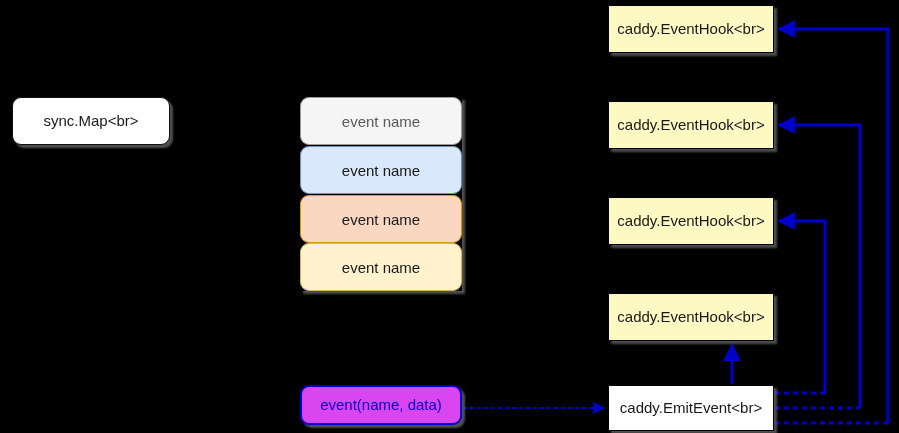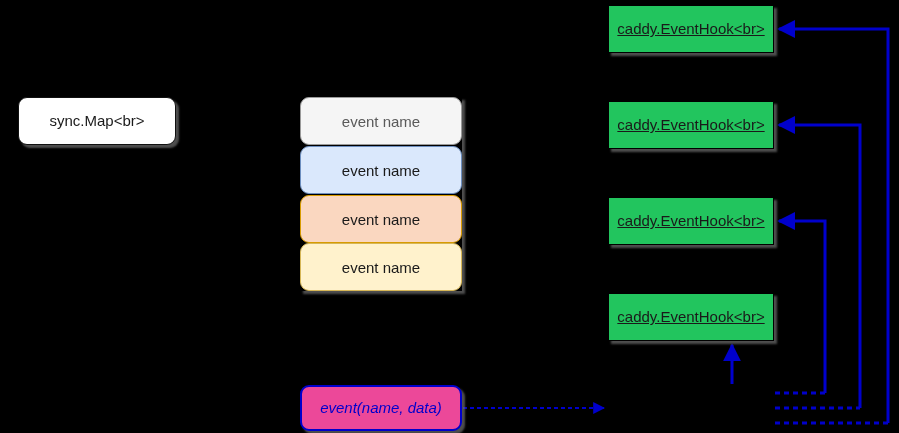--- a/index.html
+++ b/index.html
@@ -35,21 +35,21 @@
     color: #1a1a1a;
     white-space: nowrap;
   }
   .shadow {
     box-shadow: 3px 3px 2px rgba(120,120,120,0.65);
   }
   .rounded {
     border-radius: 9px;
   }
   .node-sync {
-    left: 18px;
+    left: 12px;
     top: 97px;
     width: 158px;
     height: 48px;
     background: #ffffff;
     border: 1.6px solid #111111;
   }
   .stack-wrap {
     position: absolute;
     left: 300px;
     top: 97px;
@@ -70,48 +70,46 @@
     border-radius: 9px;
   }
   .si0 { top: 0px;   background:#f5f5f5; border:1.4px solid #9a9a9a; color:#5a5a5a; }
   .si1 { top: 49px;  background:#dae8fc; border:1.4px solid #6c8ebf; color:#1a1a1a; }
   .si2 { top: 98px;  background:#fad7c0; border:1.4px solid #d79b00; color:#1a1a1a; }
   .si3 { top: 146px; background:#fff2cc; border:1.4px solid #d6b656; color:#1a1a1a; }
   .node-hook {
     left: 608px;
     width: 166px;
     height: 48px;
-    background: #22c55e;
+    background: #fef9c3;
     border: 1.6px solid #000000;
     font-size: 15px;
-    text-decoration: underline;
   }
   .hook0 { top: 5px; }
   .hook1 { top: 101px; }
   .hook2 { top: 197px; }
   .hook3 { top: 293px; }
   .node-emit {
     left: 608px;
     top: 385px;
     width: 166px;
     height: 46px;
     background: #ffffff;
     border: 1.6px solid #000000;
     font-size: 15px;
   }
   .node-event {
     left: 300px;
     top: 385px;
     width: 162px;
-    height: 46px;
-    background: #ec4899;
+    height: 40px;
+    background: #d946ef;
     border: 2px solid #0000cc;
     color: #0000cc;
     font-size: 15px;
-    font-style: italic;
   }
 </style>
 </head>
 <body>
 
 <div id="canvas">
 
   <svg class="edges" viewBox="0 0 899 433">
     <defs>
       <marker id="arrow" viewBox="0 0 10 10" refX="9" refY="5" markerWidth="6" markerHeight="6" orient="auto-start-reverse">
@@ -140,16 +138,17 @@
     <div class="stack-item si1">event name</div>
     <div class="stack-item si2">event name</div>
     <div class="stack-item si3">event name</div>
   </div>
 
   <div class="node node-hook hook0 shadow">caddy.EventHook&lt;br&gt;</div>
   <div class="node node-hook hook1 shadow">caddy.EventHook&lt;br&gt;</div>
   <div class="node node-hook hook2 shadow">caddy.EventHook&lt;br&gt;</div>
   <div class="node node-hook hook3 shadow">caddy.EventHook&lt;br&gt;</div>
 
+  <div class="node node-emit shadow">caddy.EmitEvent&lt;br&gt;</div>
 
   <div class="node node-event rounded shadow">event(name, data)</div>
 
 </div>
 
 </body></html>

